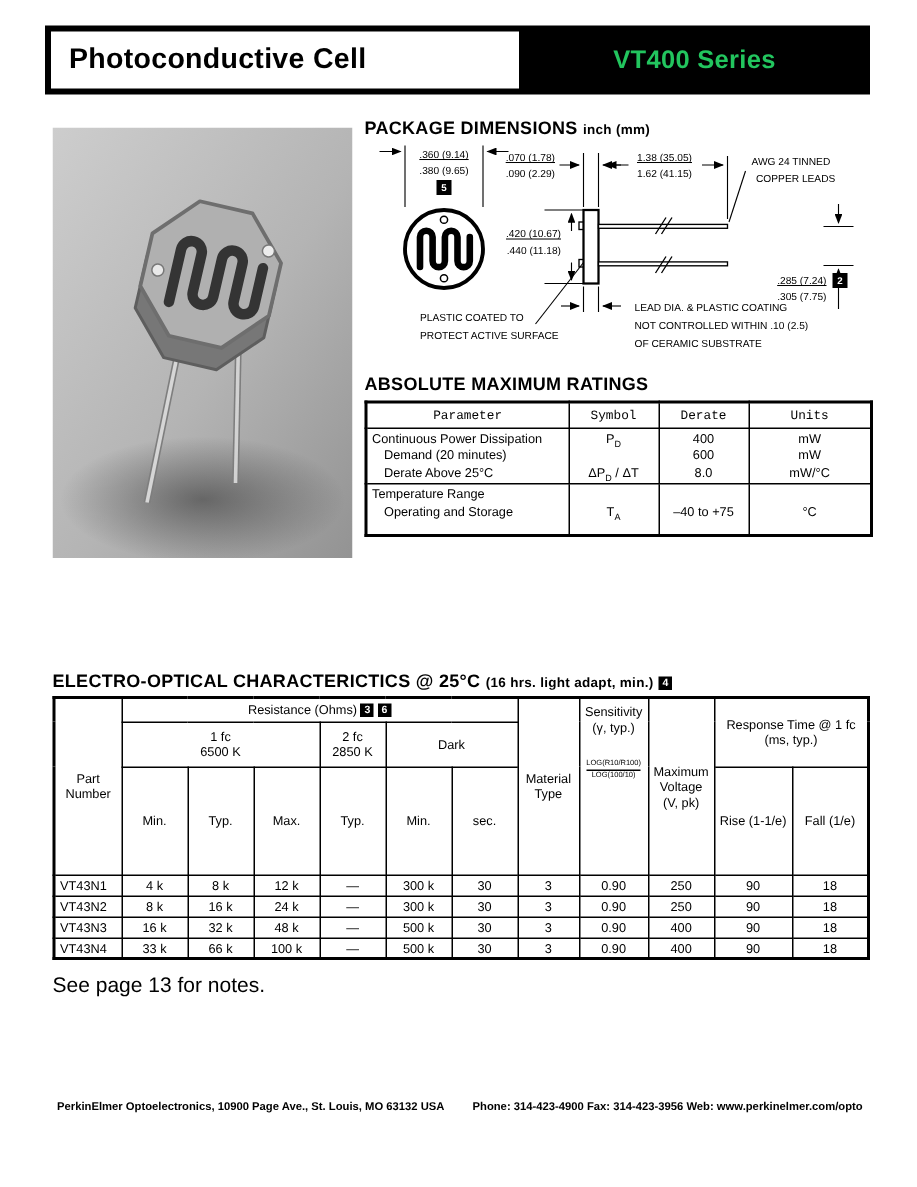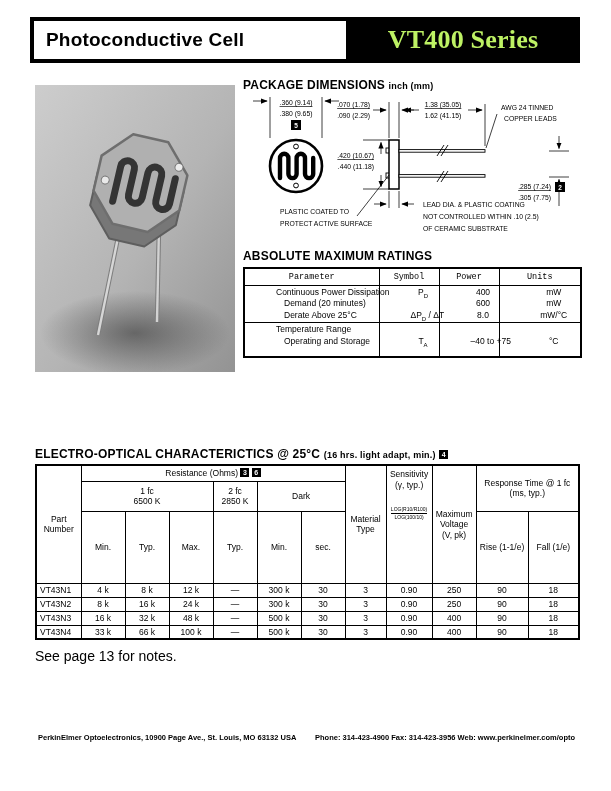--- a/index.html
+++ b/index.html
@@ -5,21 +5,21 @@
   * { margin:0; padding:0; box-sizing:border-box; }
   html,body { background:#fff; }
   body { width:611px; height:791px; position:relative; font-family:"Liberation Sans", sans-serif; color:#000; }
   .page { position:absolute; inset:0; background:#fff; overflow:hidden; }
 
   
   .hdr { position:absolute; left:30px; top:17px; width:550px; height:46px; background:#000; }
   .hdr-left { position:absolute; left:4px; top:4px; bottom:4px; width:312px; background:#fff; display:flex; align-items:center; padding-left:12px; }
   .hdr-left span { font-size:19px; font-weight:bold; letter-spacing:0.2px; }
   .hdr-right { position:absolute; left:316px; right:0; top:0; bottom:0; display:flex; align-items:center; justify-content:center; }
-  .hdr-right span { color:#bef264; font-size:26px; font-weight:bold; letter-spacing:0.2px;font-family:Liberation Serif, serif; }
+  .hdr-right span { color:#22c55e; font-size:17px; font-weight:bold; letter-spacing:0.2px; }
 
   
   .photo { position:absolute; left:35px; top:85px; width:200px; height:287px; }
 
   
   .sec-title { font-size:12px; font-weight:bold; letter-spacing:0.2px; }
   .sec-title .small { font-size:9px; font-weight:bold; }
   .pkg-title { position:absolute; left:243px; top:78px; }
   .amr-title { position:absolute; left:243px; top:249px; }
   .eo-title  { position:absolute; left:35px;  top:447px; }
@@ -33,21 +33,21 @@
   .dtxt { font-size:6.8px; font-family:"Liberation Sans",sans-serif; fill:#000; }
   .du   { text-decoration:underline; }
   .nboxsvg { font-size:6.5px; font-weight:bold; fill:#fff; font-family:"Liberation Sans",sans-serif; }
 
   
   .amr-table { position:absolute; left:243px; top:267px; width:337px; border-collapse:collapse; table-layout:fixed; }
   .amr-table td { border:1px solid #000; font-size:8.5px; padding:1px 3px; vertical-align:top; }
   .amr-table { border:2px solid #000; }
   .amr-table .ah td { text-align:center; height:17px; vertical-align:middle;font-family:Liberation Mono, monospace; }
   .amr-table .ctr { text-align:center; }
-  .amr-table .line { line-height:11.5px; height:11.5px; white-space:nowrap;margin-left:28px; }
+  .amr-table .line { line-height:11.5px; height:11.5px; white-space:nowrap; }
   .amr-table .ind { padding-left:8px; }
   .amr-table sub { font-size:6px; }
   .amr-row { height:36px; }
   .amr-row2 { height:34px;padding-left:20px; }
 
   
   .eo-table { position:absolute; left:35px; top:464px; width:543px; border-collapse:collapse; table-layout:fixed; border:2px solid #000; }
   .eo-table td { border:1px solid #000; font-size:8.5px; text-align:center; vertical-align:middle; padding:0 1px; line-height:10.5px; }
   .eo-table tr.h1 td { height:16px; }
   .eo-table tr.h2 td { height:30px; }
@@ -211,21 +211,21 @@
     <colgroup>
         <col style="width:135px">
         <col style="width:60px">
         <col style="width:60px">
         <col style="width:82px">
       </colgroup>
     <tbody>
         <tr class="ah">
       <td>Parameter</td>
       <td>Symbol</td>
-      <td>Power</td>
+      <td>Derate</td>
       <td>Units</td>
     </tr>
     <tr class="amr-row">
       <td>
         <div class="line">Continuous Power Dissipation</div>
         <div class="line ind">Demand (20 minutes)</div>
         <div class="line ind">Derate Above 25°C</div>
       </td>
       <td class="ctr">
         <div class="line"><span>P</span><sub>D</sub></div>

